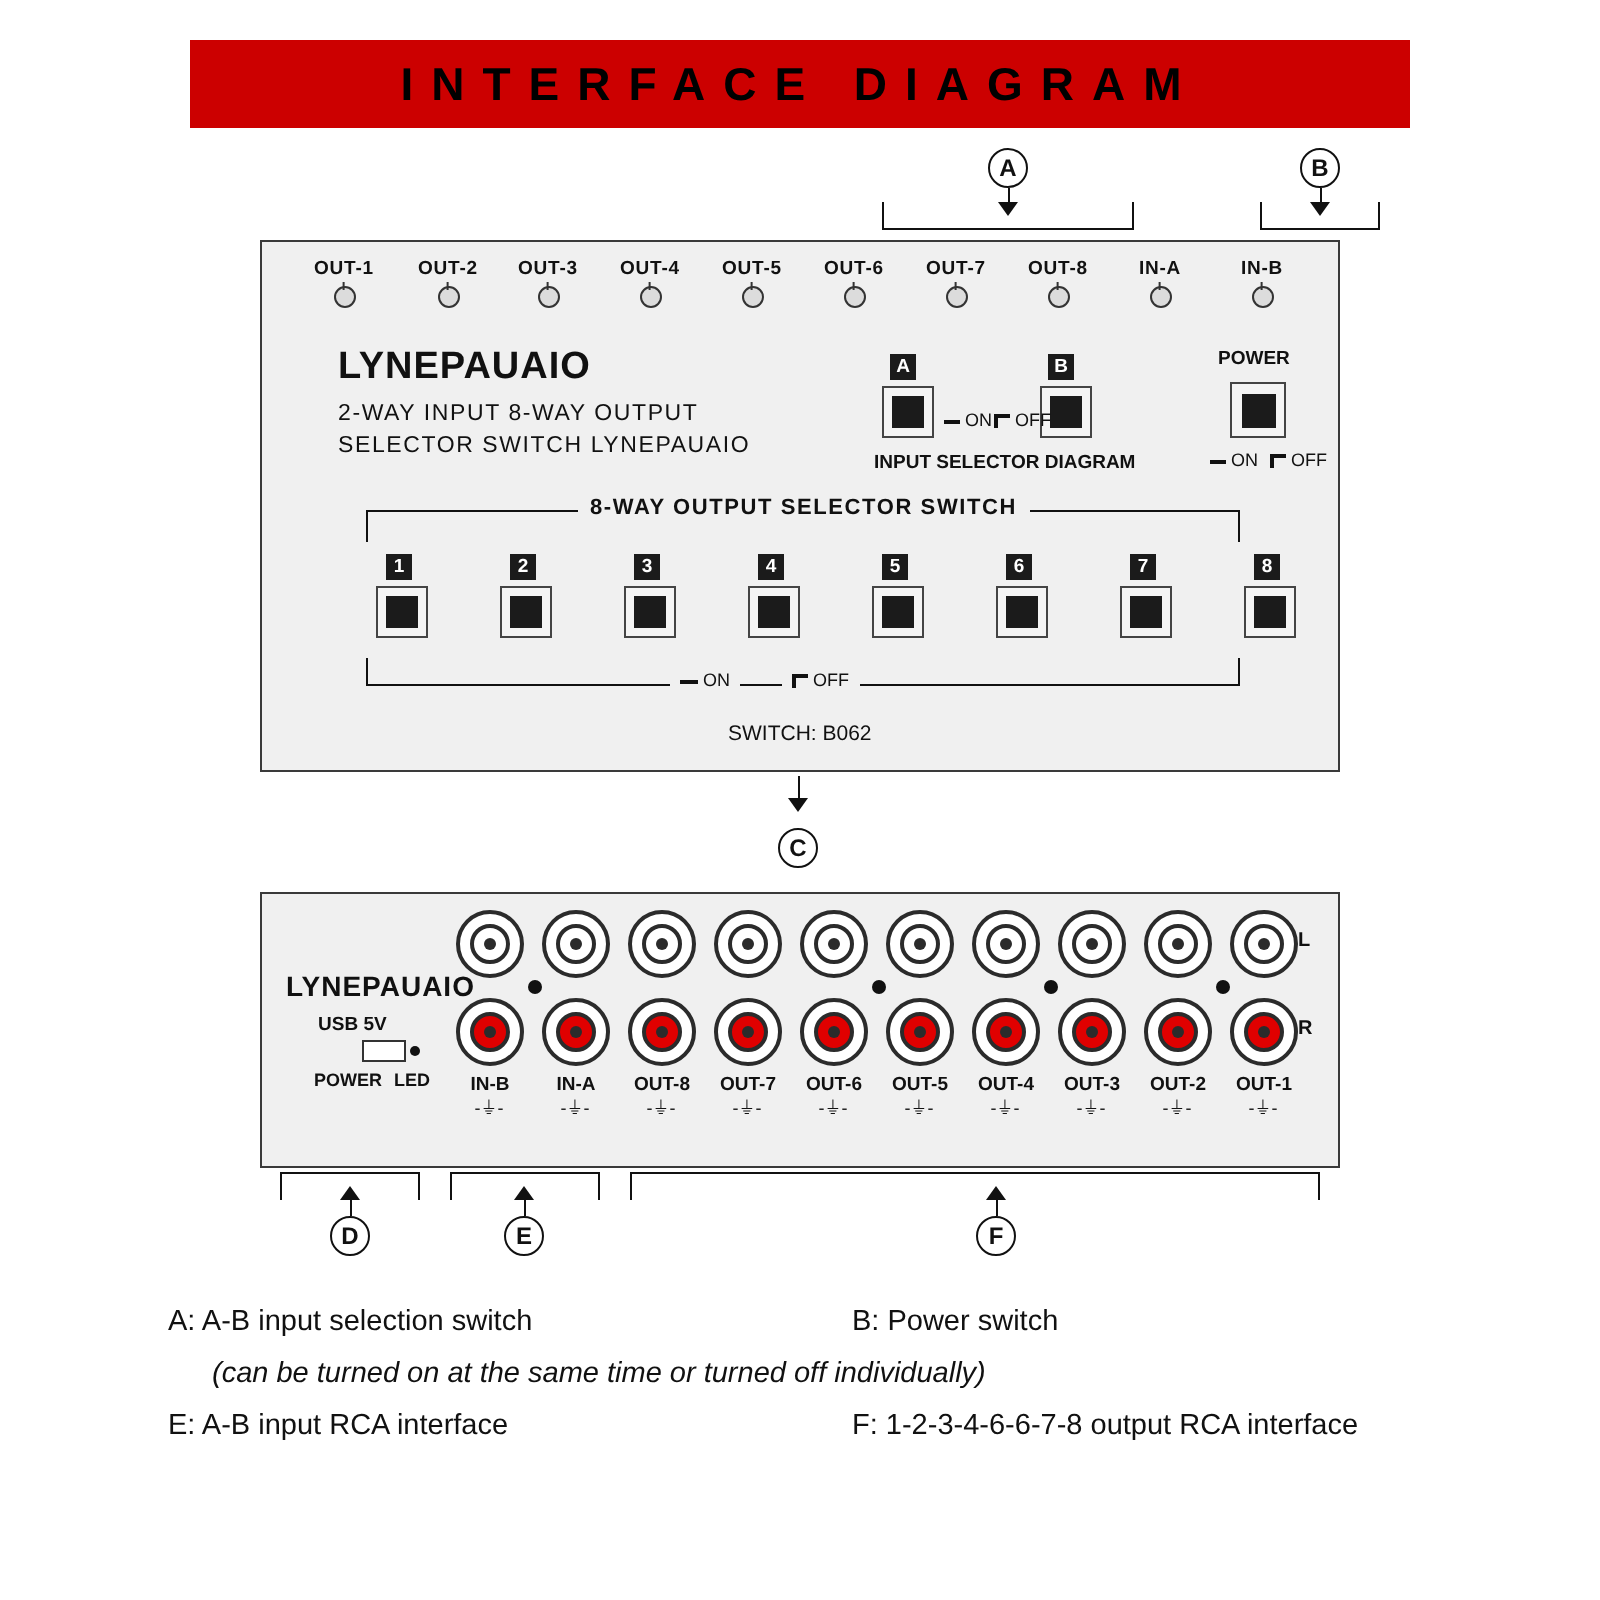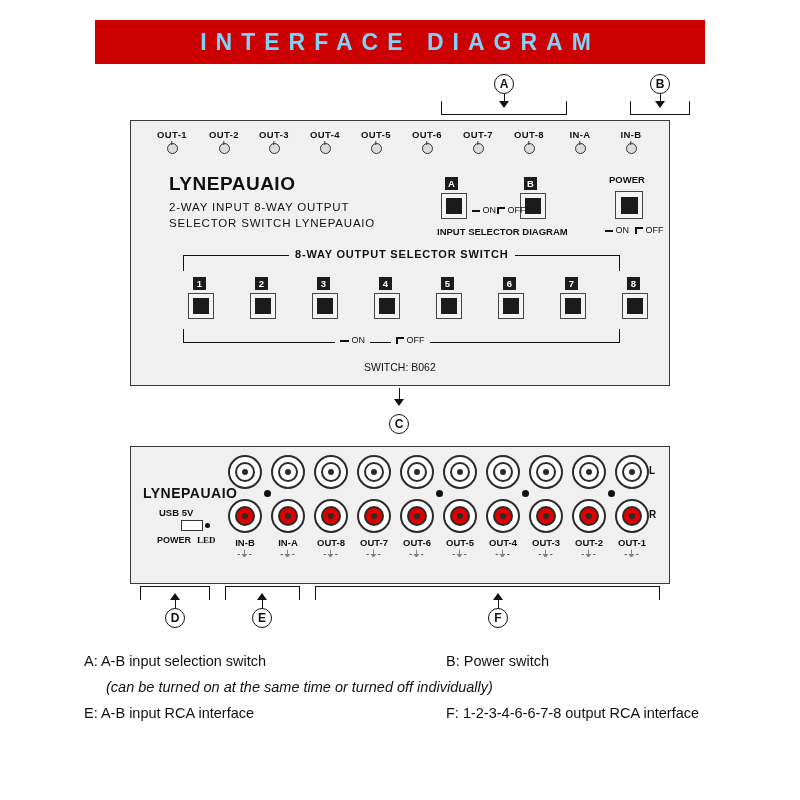--- a/index.html
+++ b/index.html
@@ -14,21 +14,21 @@
   #stage { position: relative; width: 800px; height: 800px; }
 
   
   .title-banner {
     position: absolute;
     left: 95px; top: 20px; width: 610px; height: 44px;
     background: #cc0000;
     display: flex; align-items: center; justify-content: center;
   }
   .title-banner .txt {
-    color: #7dd3fc;
+    color: #000000;
     font-size: 23px;
     font-weight: bold;
     letter-spacing: 9px;
   }
 
   
   .callout {
     position: absolute;
     width: 20px; height: 20px;
     border: 1.3px solid #111;
@@ -170,21 +170,21 @@
     border: 1.4px solid #333; background: #fff;
   }
 
   
   .legend {
     position: absolute;
     left: 84px; top: 648px; width: 672px;
     font-size: 14.5px; line-height: 26px;
   }
   .legend .row { display: block; position: relative; height: 26px; }
-  .legend .colB { position: absolute; left: 362px; top: 0; }
+  .legend .colB { position: absolute; left: 342px; top: 0; }
   .legend .indent { padding-left: 22px; font-style: italic; }
 </style>
 </head>
 <body>
 
 <div id="stage">
 
   <div class="title-banner">
     <span class="txt">INTERFACE DIAGRAM</span>
   </div>
@@ -346,21 +346,21 @@
   <div class="callout" style="left:389px; top:414px;">C</div>
 
   <div class="panel" id="rear-panel">
 
     <div class="brand" style="left:12px; top:38px; font-size:14px;">LYNEPAUAIO</div>
 
     <div class="smalllabel" style="left:28px; top:60px; font-size:9.5px;">USB 5V</div>
     <div class="usbbox" style="left:50px; top:73px; width:22px; height:11px;"></div>
     <div class="tinylabel" style="left:26px; top:88px; font-size:9px; font-weight:bold;">POWER</div>
     <div class="dot" style="left:74px; top:76px; width:5px; height:5px;"></div>
-    <div class="tinylabel" style="left:66px; top:88px; font-size:9px; font-weight:bold;font-family:Liberation Serif, serif;">LED</div>
+    <div class="tinylabel" style="left:66px; top:88px; font-size:9px; font-weight:bold;">LED</div>
 
     <div class="lr-label" style="left:518px; top:18px;">L</div>
     <div class="lr-label" style="left:518px; top:62px;">R</div>
 
     <div>
       <div class="rca" style="left:97px; top:8px;">
           <div class="ring">
             <div class="pin"></div>
           </div>
         </div>

